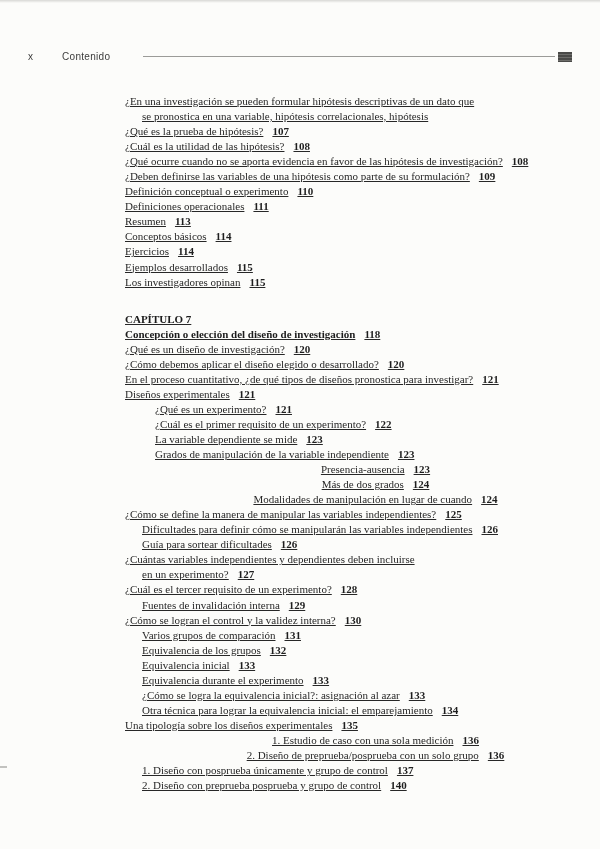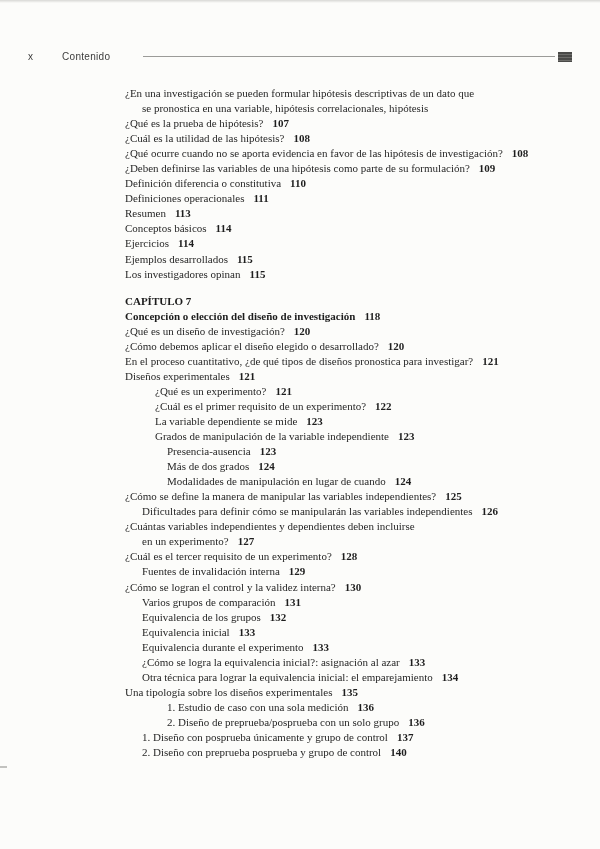--- a/index.html
+++ b/index.html
@@ -37,39 +37,39 @@
   .running-head{}
   .rule{
     flex:1;height:1px;background:#9b9b98;margin-left:33px;
   }
   .ornament{
     width:14px;height:10px;margin-left:3px;
     background:repeating-linear-gradient(180deg,#4a4a48 0 2px,#6d6d6a 2px 3px);
   }
   
   .toc{
-    position:absolute;top:86px;left:125px;right:16px;
-  }
-  .toc-block + .toc-block{margin-top:12px;}
+    position:absolute;top:94px;left:125px;right:16px;text-decoration:underline;
+  }
+  .toc-block + .toc-block{margin-top:22px;}
   .toc-line{
     white-space:nowrap;
     font-size:11px;
     line-height:15.05px;
     color:#272727;
   }
   .toc-line.bold{font-weight:bold;color:#1c1c1c;}
   .entry-page{
     font-weight:bold;
     margin-left:9px;
     color:#1e1e1e;
   }
   .ind0{padding-left:0;}
   .ind1{padding-left:17px;}
   .ind2{padding-left:30px;}
-  .ind3{padding-left:42px;}
+  .ind3{padding-left:42px;text-align:center;}
 </style>
 </head>
 <body>
 
 <div class="page">
 
   <div class="running-header">
     <span class="folio">x</span>
     <span class="running-head">Contenido</span>
     <span class="rule"></span>
@@ -90,21 +90,21 @@
         <div class="toc-line ind0">
     <span class="entry-text">¿Cuál es la utilidad de las hipótesis?</span><span class="entry-page">108</span>
   </div>
         <div class="toc-line ind0">
     <span class="entry-text">¿Qué ocurre cuando no se aporta evidencia en favor de las hipótesis de investigación?</span><span class="entry-page">108</span>
   </div>
         <div class="toc-line ind0">
     <span class="entry-text">¿Deben definirse las variables de una hipótesis como parte de su formulación?</span><span class="entry-page">109</span>
   </div>
         <div class="toc-line ind0">
-    <span class="entry-text">Definición diferencia o constitutiva</span><span class="entry-page">110</span>
+    <span class="entry-text">Definición conceptual o experimento</span><span class="entry-page">110</span>
   </div>
         <div class="toc-line ind0">
     <span class="entry-text">Definiciones operacionales</span><span class="entry-page">111</span>
   </div>
         <div class="toc-line ind0">
     <span class="entry-text">Resumen</span><span class="entry-page">113</span>
   </div>
         <div class="toc-line ind0">
     <span class="entry-text">Conceptos básicos</span><span class="entry-page">114</span>
   </div>
@@ -157,20 +157,23 @@
   </div>
         <div class="toc-line ind3">
     <span class="entry-text">Modalidades de manipulación en lugar de cuando</span><span class="entry-page">124</span>
   </div>
         <div class="toc-line ind0">
     <span class="entry-text">¿Cómo se define la manera de manipular las variables independientes?</span><span class="entry-page">125</span>
   </div>
         <div class="toc-line ind1">
     <span class="entry-text">Dificultades para definir cómo se manipularán las variables independientes</span><span class="entry-page">126</span>
   </div>
+        <div class="toc-line ind1">
+    <span class="entry-text">Guía para sortear dificultades</span><span class="entry-page">126</span>
+  </div>
         <div class="toc-line ind0">
     <span class="entry-text">¿Cuántas variables independientes y dependientes deben incluirse</span>
   </div>
         <div class="toc-line ind1">
     <span class="entry-text">en un experimento?</span><span class="entry-page">127</span>
   </div>
         <div class="toc-line ind0">
     <span class="entry-text">¿Cuál es el tercer requisito de un experimento?</span><span class="entry-page">128</span>
   </div>
         <div class="toc-line ind1">

